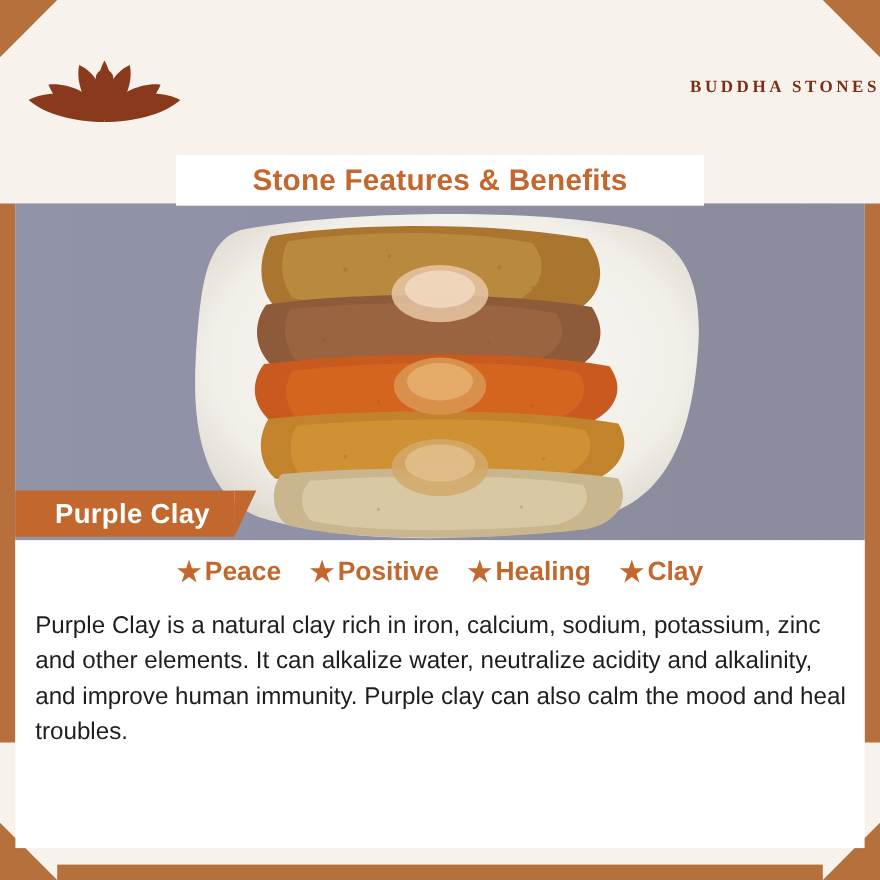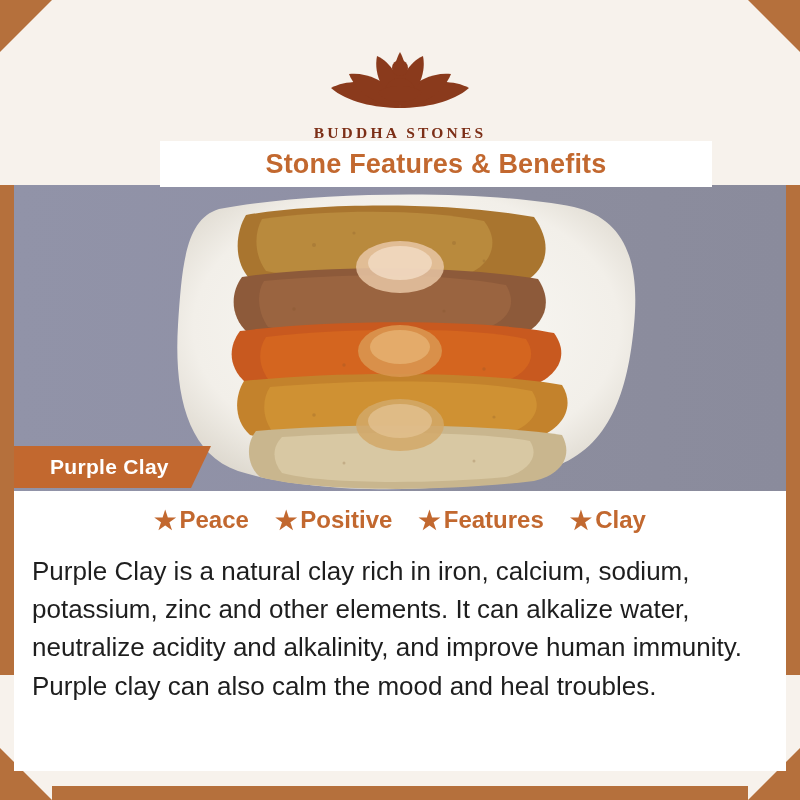--- a/index.html
+++ b/index.html
@@ -57,41 +57,40 @@
   .side-left  { left: 0;  top: 185px; width: 14px; height: 490px; }
   .side-right { right: 0; top: 185px; width: 14px; height: 490px; }
   .bar-bottom { left: 52px; right: 52px; bottom: 0; height: 14px; }
 
   
   .logo-area {
     position: absolute;
     top: 16px; left: 0; right: 0;
     height: 126px;
     display: flex;
-    flex-direction: column;
-    align-items: center;
-    justify-content: flex-end;
+    align-items: center;
+    justify-content: space-between;
     z-index: 3;
   }
   .logo-mark { width: 190px; height: 92px; display: block; }
   .logo-text {
     margin-top: 2px;
     font-size: 15.5px;
     letter-spacing: 3.2px;
     color: #7c2f17;
     font-weight: bold;
     font-family: "Liberation Serif", serif;
   }
 
   
   .title-band {
     position: absolute;
     top: 141px;
     left: 160px;
-    width: 552px;
+    width: 480px;
     height: 46px;
     background: #ffffff;
     display: flex;
     align-items: center;
     justify-content: center;
     z-index: 4;
   }
   .title-band span {
     font-size: 27px;
     font-weight: bold;
@@ -120,21 +119,21 @@
     left: 14px;
     height: 42px;
     padding: 0 22px 0 36px;
     background: #c2682f;
     color: #ffffff;
     display: flex;
     align-items: center;
     z-index: 5;
   }
   .name-tag span {
-    font-size: 21px;
+    font-size: 25px;
     font-weight: bold;
     letter-spacing: 0.3px;
   }
   .name-tag::after {
     content: "";
     position: absolute;
     right: -20px; top: 0;
     border-style: solid;
     border-width: 42px 20px 0 0;
     border-color: #c2682f transparent transparent transparent;
@@ -161,21 +160,21 @@
     color: #c2682f;
   }
   .benefit .star { font-size: 25px; line-height: 1; color: #c2682f; }
 
   
   .description {
     position: absolute;
     top: 552px;
     left: 32px;
     width: 742px;
-    font-size: 26px;
+    font-size: 22px;
     line-height: 1.47;
     color: #1e1e1e;
     z-index: 5;
   }
 
   .white-panel {
     position: absolute;
     top: 491px;
     left: 14px;
     width: 772px;
@@ -310,21 +309,21 @@
     <div class="benefit">
       <span class="star">★</span>
       <span>Peace</span>
     </div>
     <div class="benefit">
       <span class="star">★</span>
       <span>Positive</span>
     </div>
     <div class="benefit">
       <span class="star">★</span>
-      <span>Features</span>
+      <span>Healing</span>
     </div>
     <div class="benefit">
       <span class="star">★</span>
       <span>Clay</span>
     </div>
   </div>
 
   <p class="description">Purple Clay is a natural clay rich in iron, calcium, sodium, potassium, zinc and other elements. It can alkalize water, neutralize acidity and alkalinity, and improve human immunity. Purple clay can also calm the mood and heal troubles.</p>
 
 </div>

